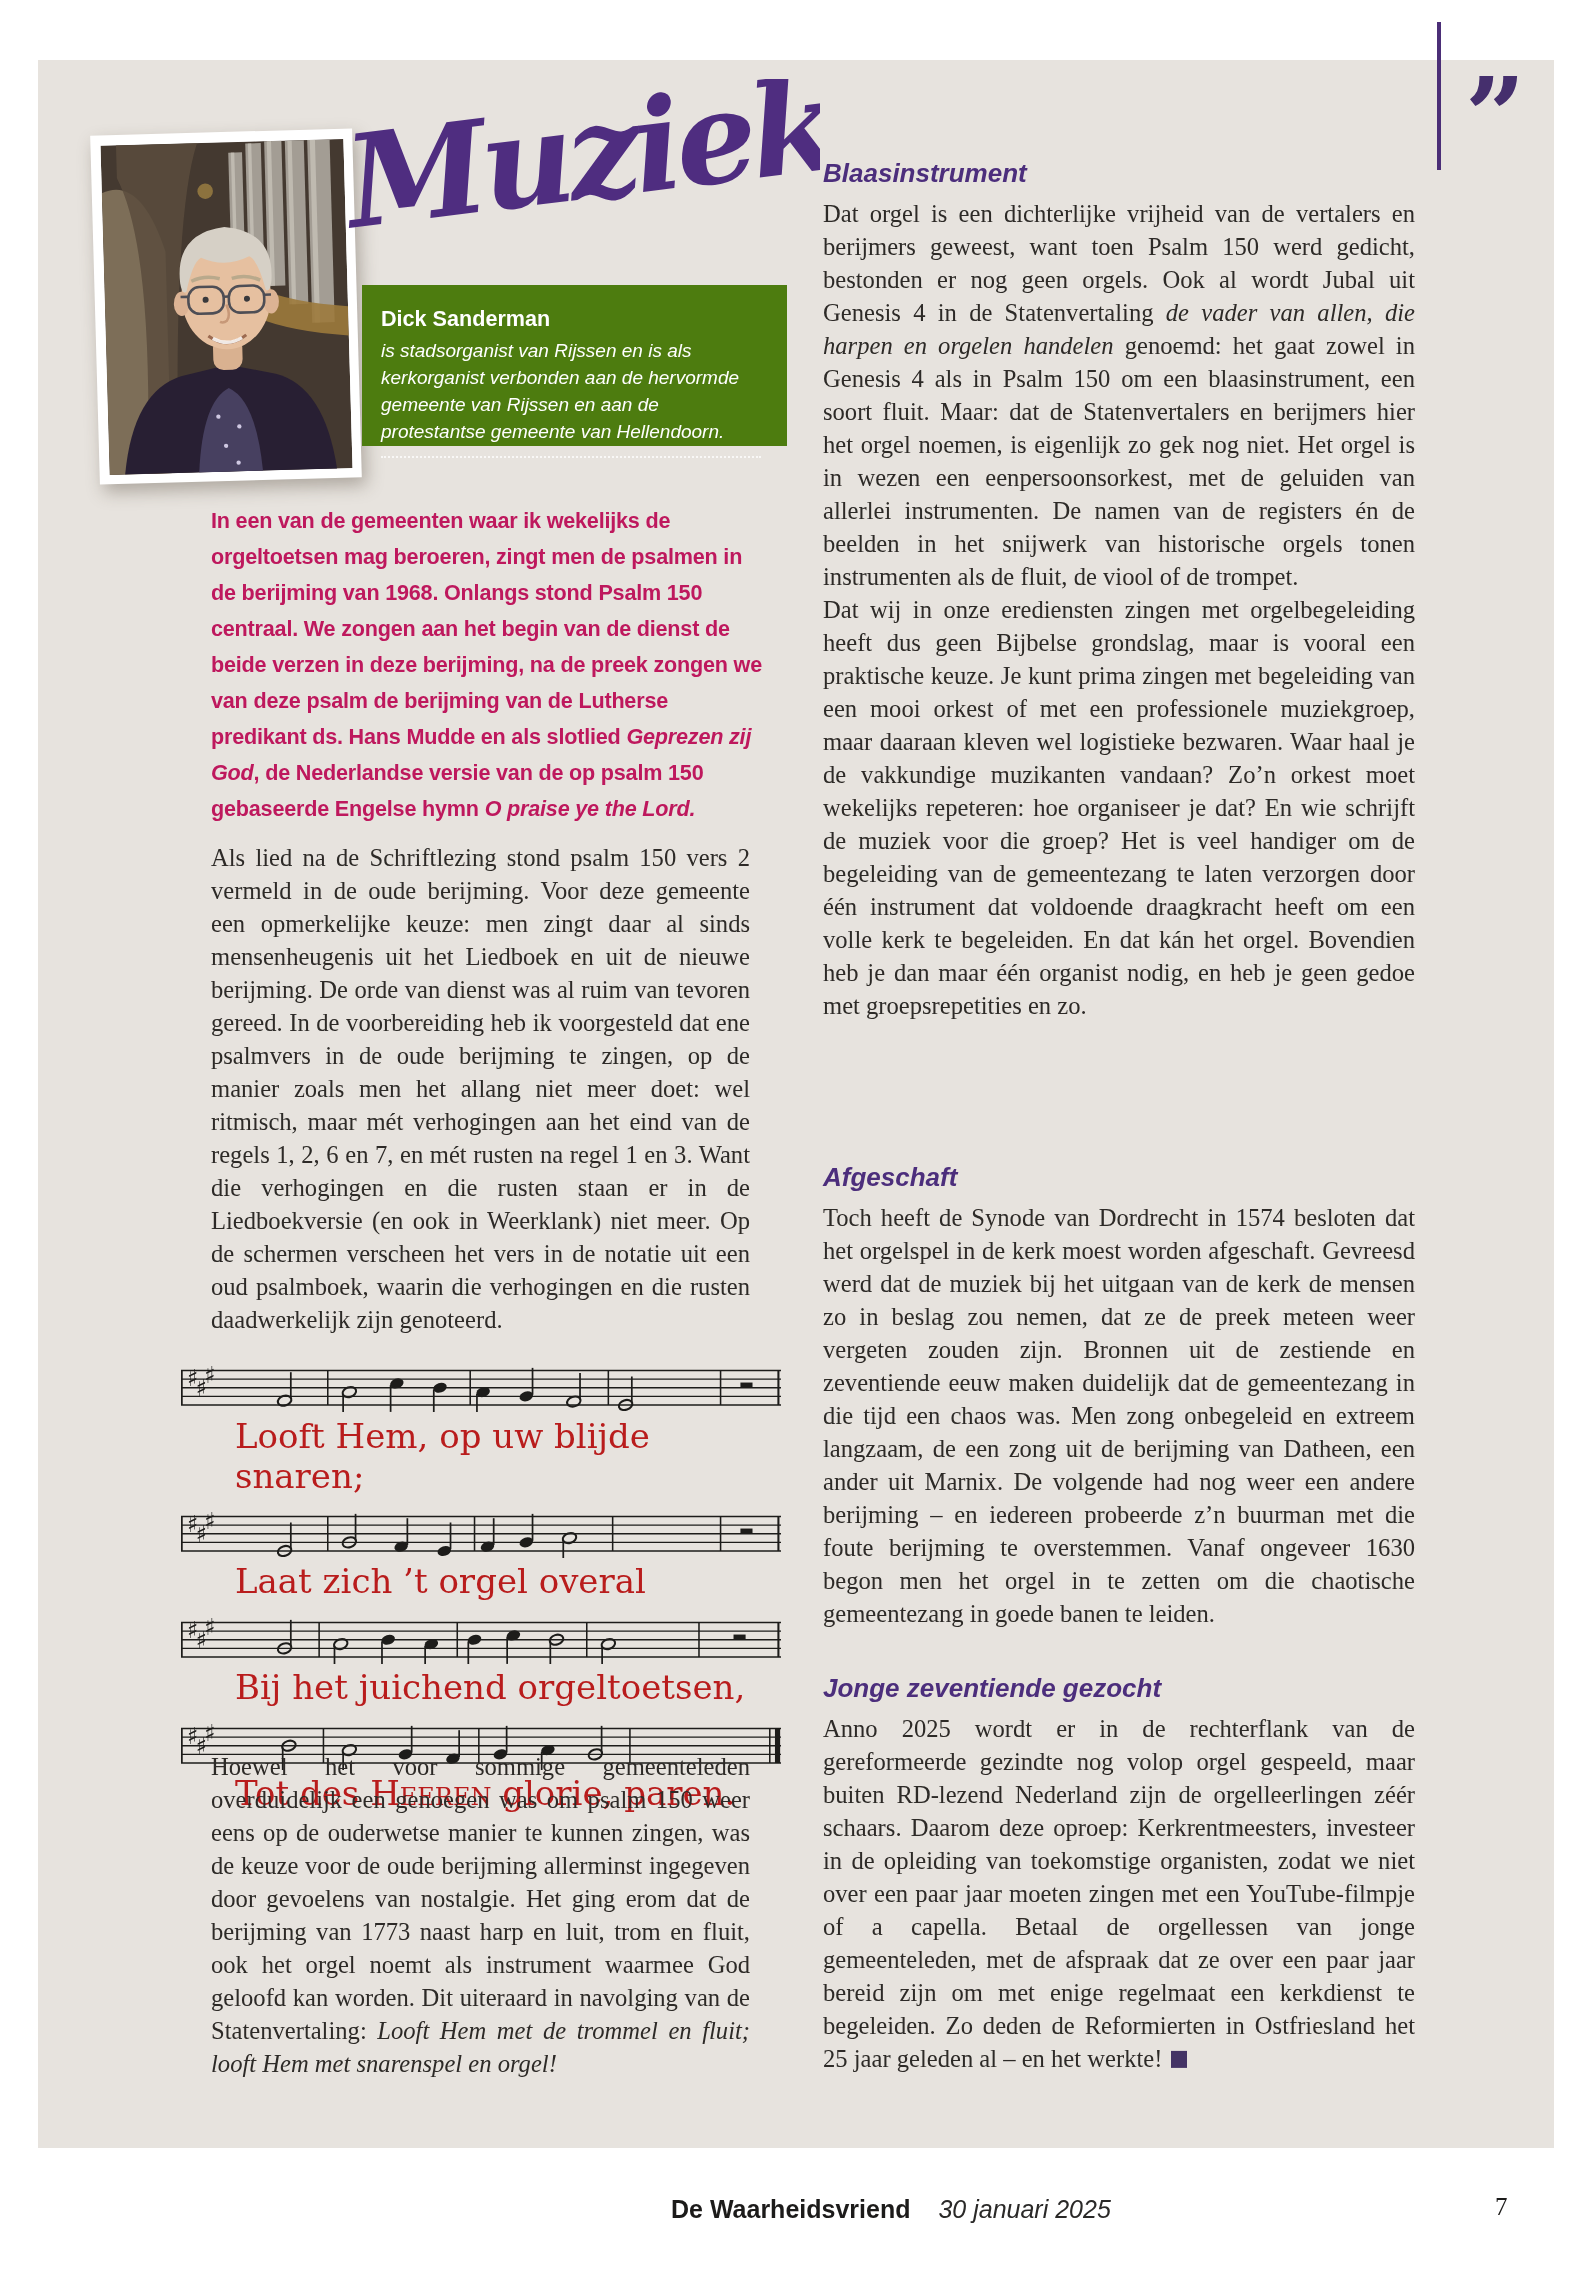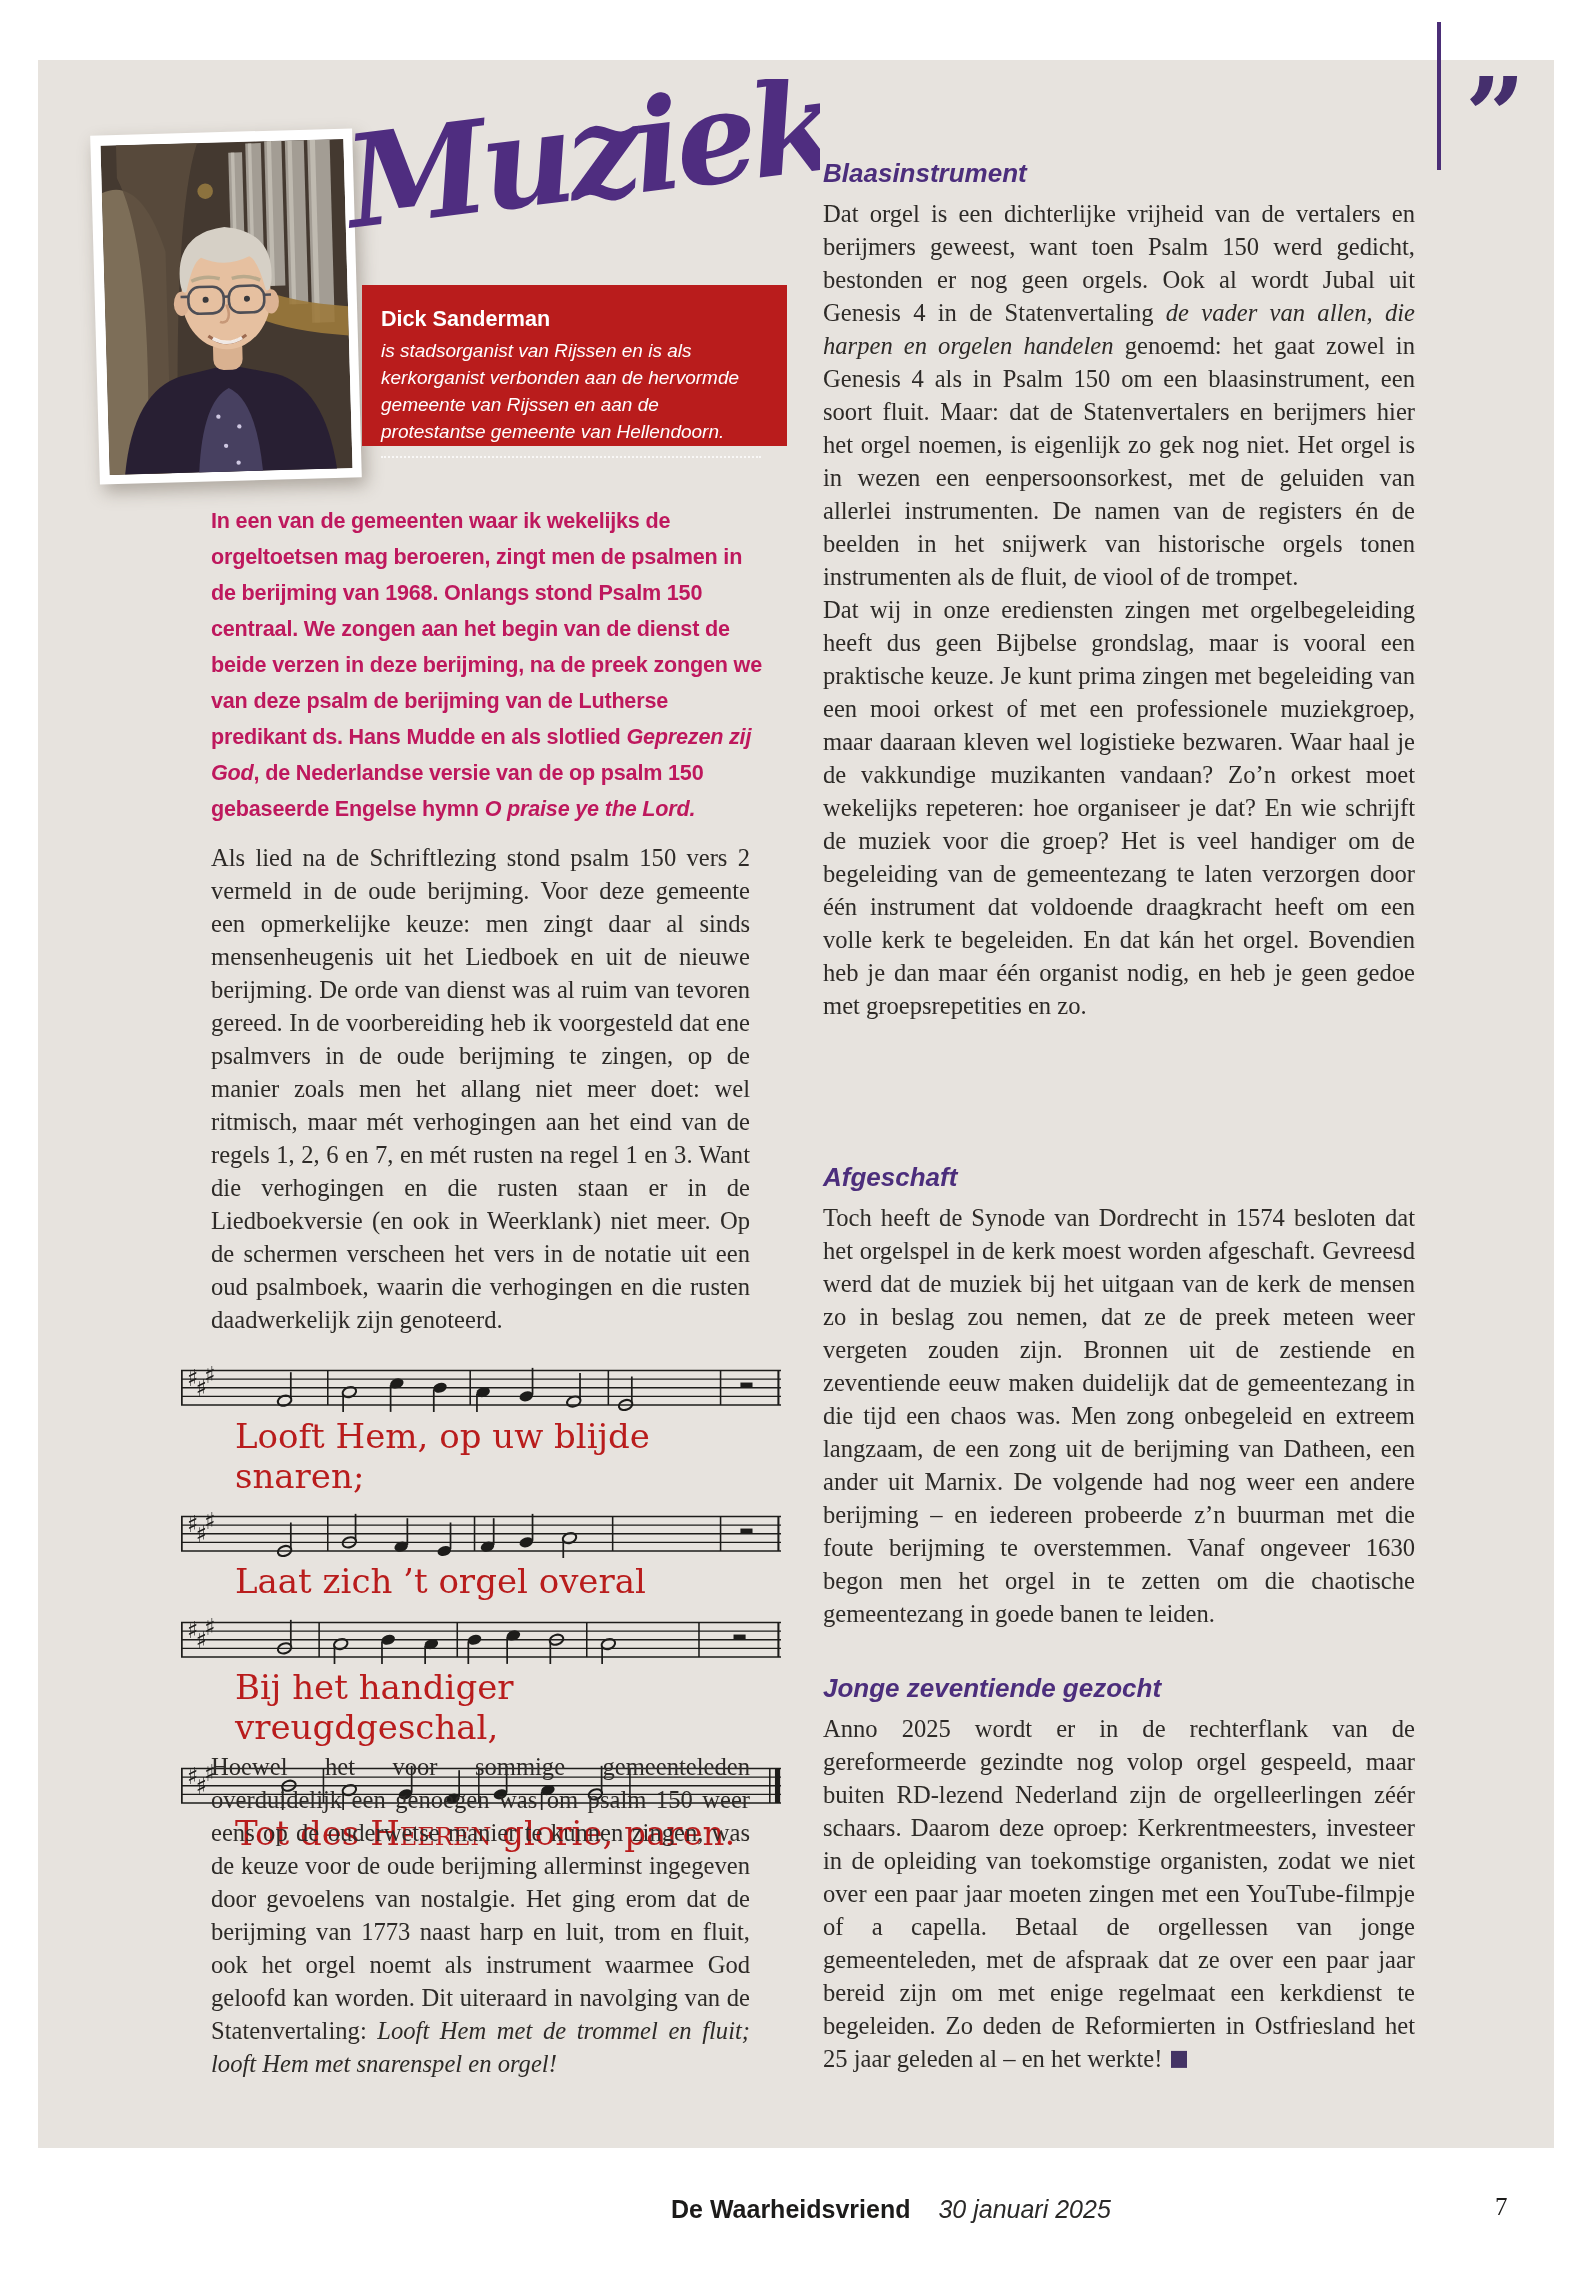--- a/index.html
+++ b/index.html
@@ -16,21 +16,21 @@
 
   
   .photo{position:absolute;left:95px;top:132px;width:243px;height:330px;background:#ffffff;
          padding:9.5px;transform:rotate(-1.6deg);box-shadow:4.3px 7.8px 17.3px rgba(70,58,44,.35);}
   .photo svg{display:block;}
 
   
   .title-wrap{position:absolute;left:337px;top:79px;width:483px;height:216px;pointer-events:none;}
 
   
-  .panel{position:absolute;left:362px;top:285px;width:425px;height:161px;background:#b91c1c;
+  .panel{position:absolute;left:362px;top:285px;width:425px;height:161px;background:#4d7c0f;
          color:#ffffff;box-sizing:border-box;padding:21px 26px 0 19px;}
   .panel .name{font-weight:bold;font-size:21.6px;margin-bottom:5.2px;}
   .panel .bio{font-style:italic;font-size:19px;line-height:27px;}
   .panel .dots{margin-top:10.4px;border-top:2.6px dotted rgba(255,255,255,.75);height:0;}
 
   
   .intro{position:absolute;left:211px;top:503px;width:552px;
          font-weight:bold;font-size:21.6px;line-height:36px;color:#be185d;letter-spacing:-0.2px;}
   .intro .it{font-style:italic;}
 
@@ -243,21 +243,21 @@
         <ellipse cx="495" cy="37" rx="8" ry="5.6" transform="rotate(-18 495 37)" fill="none" stroke="#1d1c1a" stroke-width="2.4"></ellipse>
         <line x1="487.8" y1="39" x2="487.8" y2="70" stroke="#1d1c1a" stroke-width="2"></line>
         <line x1="160" y1="12" x2="160" y2="52" stroke="#1d1c1a" stroke-width="1.8"></line>
         <line x1="320" y1="12" x2="320" y2="52" stroke="#1d1c1a" stroke-width="1.8"></line>
         <line x1="470" y1="12" x2="470" y2="52" stroke="#1d1c1a" stroke-width="1.8"></line>
         <line x1="600" y1="12" x2="600" y2="52" stroke="#1d1c1a" stroke-width="1.8"></line>
         <rect x="640" y="26" width="14" height="6" fill="#1d1c1a"></rect>
         <line x1="692" y1="12" x2="692" y2="52" stroke="#1d1c1a" stroke-width="2.4"></line>
       </svg>
     </div>
-  <div class="lyric">Bij het handiger vreugdgeschal,</div>
+  <div class="lyric">Bij het juichend orgeltoetsen,</div>
 
   <div class="stave">
       <svg width="600" height="52" viewBox="0 0 695 60">
         <line x1="0" y1="12" x2="695" y2="12" stroke="#1d1c1a" stroke-width="1.6"></line>
         <line x1="0" y1="22" x2="695" y2="22" stroke="#1d1c1a" stroke-width="1.6"></line>
         <line x1="0" y1="32" x2="695" y2="32" stroke="#1d1c1a" stroke-width="1.6"></line>
         <line x1="0" y1="42" x2="695" y2="42" stroke="#1d1c1a" stroke-width="1.6"></line>
         <line x1="0" y1="52" x2="695" y2="52" stroke="#1d1c1a" stroke-width="1.6"></line>
         <line x1="1" y1="12" x2="1" y2="52" stroke="#1d1c1a" stroke-width="2"></line>
         <text x="7" y="30" font-size="27" fill="#1d1c1a" font-family="DejaVu Sans,sans-serif">♯</text>

